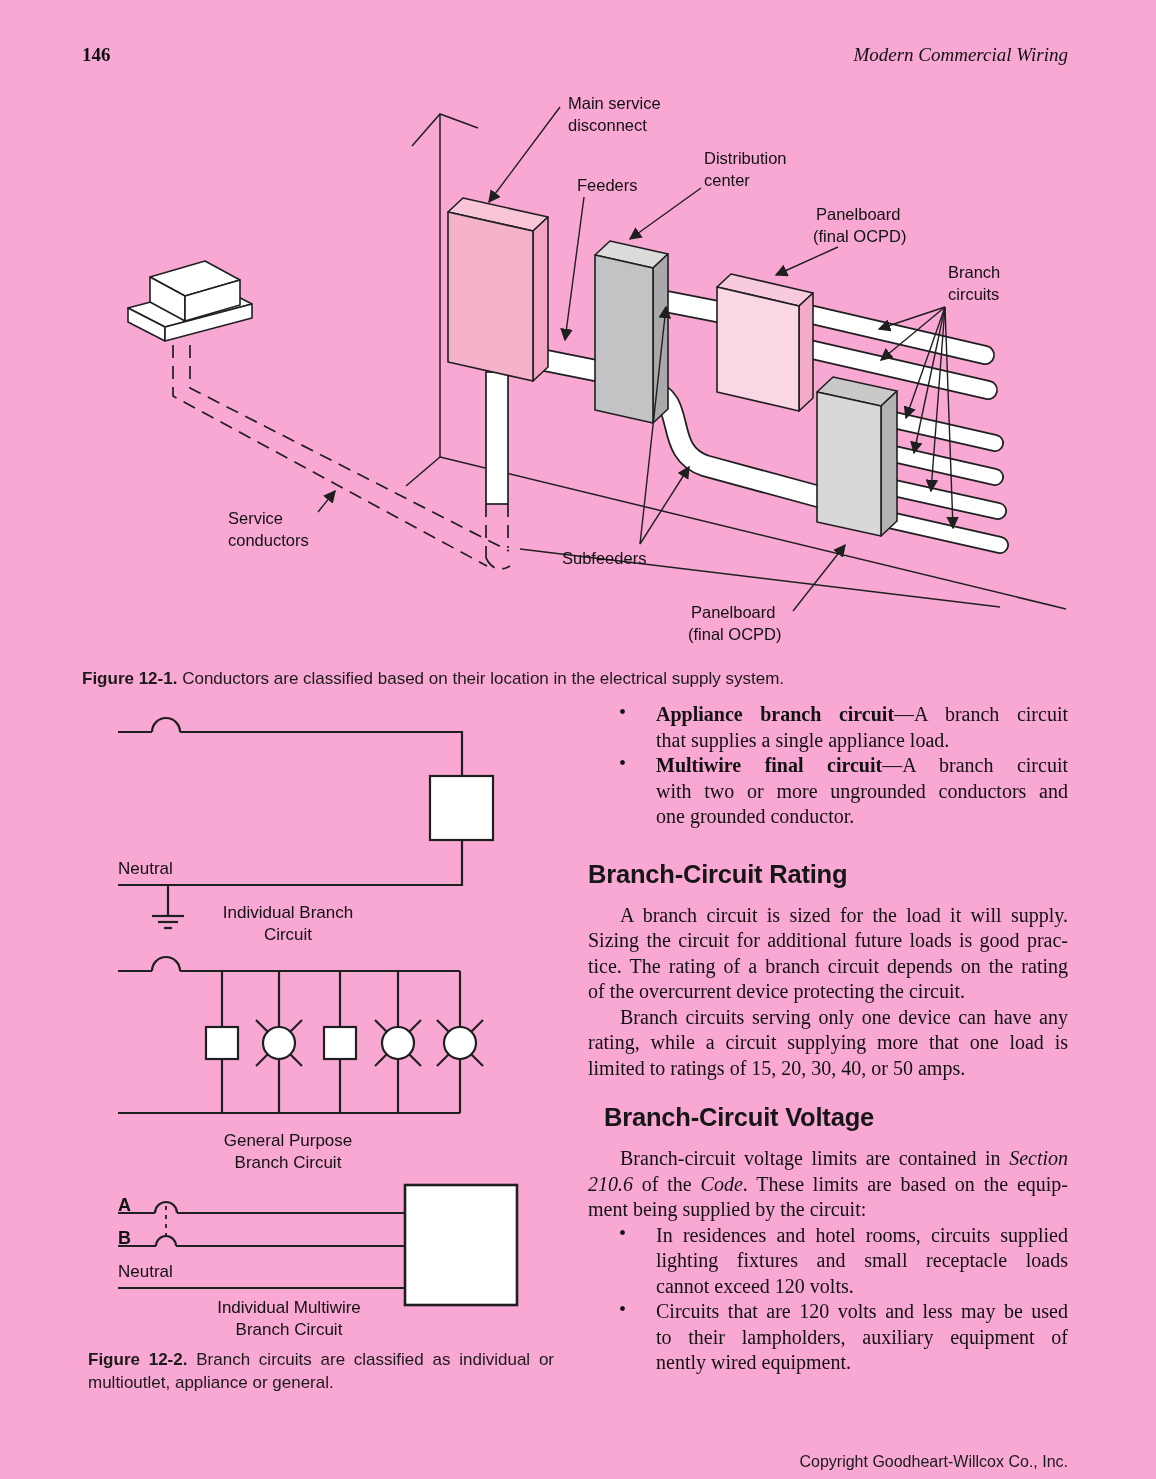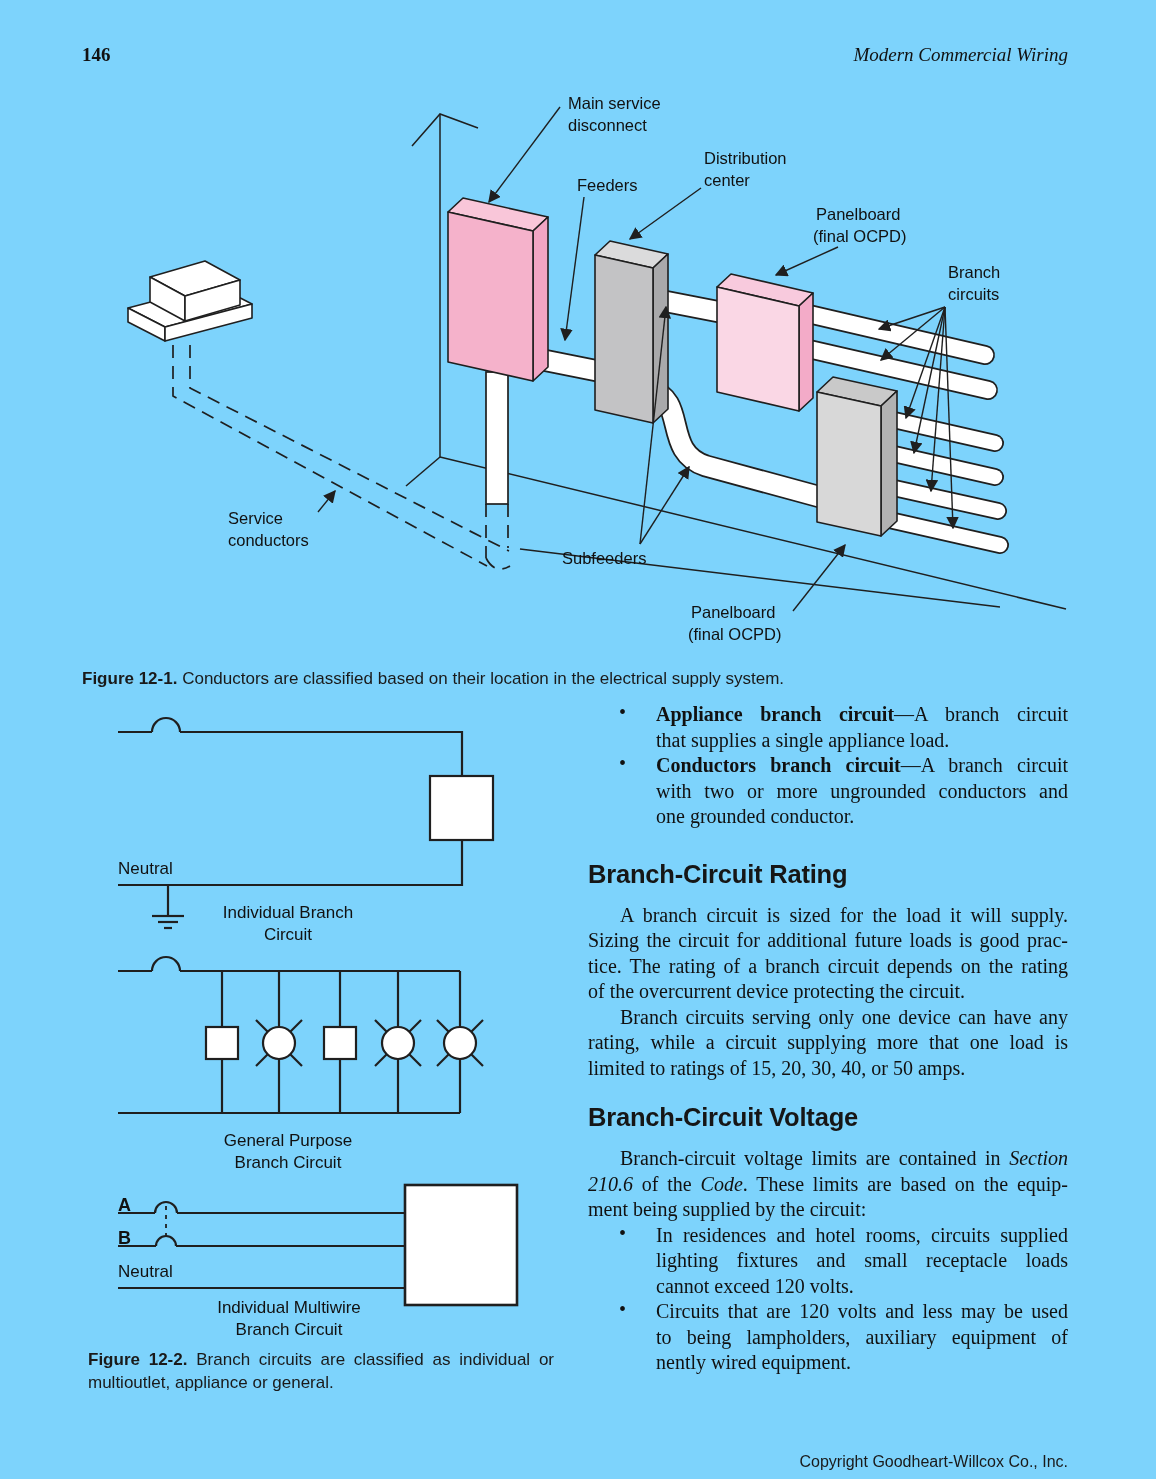--- a/index.html
+++ b/index.html
@@ -1,37 +1,37 @@
 <!DOCTYPE html>
 <html><head>
 <meta charset="utf-8">
 <style>
   html,body{margin:0;padding:0;background:#e8e8e8;}
-  .page{position:relative;width:1156px;height:1479px;background:#7dd3fc;margin:0 auto;overflow:hidden;
+  .page{position:relative;width:1156px;height:1479px;background:#f9a8d4;margin:0 auto;overflow:hidden;
         font-family:"Liberation Serif",serif;color:#111;}
   
   .hdr-num{position:absolute;left:82px;top:44px;font:bold 19px "Liberation Serif",serif;}
   .hdr-title{position:absolute;left:588px;top:44px;width:480px;text-align:right;
              font:italic 19px "Liberation Serif",serif;}
   
   .cap{position:absolute;font:17px/23px "Liberation Sans",sans-serif;color:#1a1a1a;}
   .cap b{font-weight:bold;}
   .cap1{left:82px;top:650px;width:900px;}
   .cap2{left:88px;top:1348px;width:466px;}
   
   .rcol{position:absolute;left:588px;top:702px;width:480px;
         font:20px/25.5px "Liberation Serif",serif;color:#111;}
   .jl{text-align:justify;text-align-last:justify;}
   .ll{text-align:left;}
   .ind{text-indent:32px;}
   .li{position:relative;padding-left:68px;}
   .dot{position:absolute;left:31px;top:-2px;font-size:20px;}
   .rcol h2{font:bold 25.5px "Liberation Sans",sans-serif;letter-spacing:-0.2px;color:#161616;
            margin:30px 0 14px 0;}
-  .rcol h2.v{margin-top:22px;}
+  .rcol h2.v{margin-top:22px;margin-left:16px;}
   .rcol b{font-weight:bold;}
   .rcol i{font-style:italic;}
   
   .footer{position:absolute;left:588px;top:1413px;width:480px;text-align:right;
           font:16px "Liberation Sans",sans-serif;color:#1a1a1a;margin-top:40px;}
   
   svg.fig{position:absolute;left:0;}
   .thin path{fill:none;stroke:#1f1f1f;stroke-width:1.5;}
   .dash path{fill:none;stroke:#1f1f1f;stroke-width:1.7;stroke-dasharray:13 8;}
   .shape polygon{fill:#fff;stroke:#1f1f1f;stroke-width:1.6;stroke-linejoin:round;}
@@ -257,21 +257,21 @@
   <div class="rcol">
 
     <div class="li">
       <span class="dot">•</span>
       <div class="jl"><b>Appliance branch circuit</b><span>—A branch circuit</span></div>
       <div class="ll">that supplies a single appliance load.</div>
     </div>
 
     <div class="li">
       <span class="dot">•</span>
-      <div class="jl"><b>Conductors branch circuit</b><span>—A branch circuit</span></div>
+      <div class="jl"><b>Multiwire final circuit</b><span>—A branch circuit</span></div>
       <div class="jl">with two or more ungrounded conductors and</div>
       <div class="ll">one grounded conductor.</div>
     </div>
 
     <h2>Branch-Circuit Rating</h2>
 
     <div class="para">
       <div class="jl ind">A branch circuit is sized for the load it will supply.</div>
       <div class="jl">Sizing the circuit for additional future loads is good prac-</div>
       <div class="jl">tice. The rating of a branch circuit depends on the rating</div>
@@ -295,21 +295,21 @@
     <div class="li">
       <span class="dot">•</span>
       <div class="jl">In residences and hotel rooms, circuits supplied</div>
       <div class="jl">lighting fixtures and small receptacle loads</div>
       <div class="ll">cannot exceed 120 volts.</div>
     </div>
 
     <div class="li">
       <span class="dot">•</span>
       <div class="jl">Circuits that are 120 volts and less may be used</div>
-      <div class="jl">to being lampholders, auxiliary equipment of</div>
+      <div class="jl">to their lampholders, auxiliary equipment of</div>
       <div class="ll">nently wired equipment.</div>
     </div>
 
   </div>
 
   <div class="footer">Copyright Goodheart-Willcox Co., Inc.</div>
 
 </div>
 
 </body></html>

